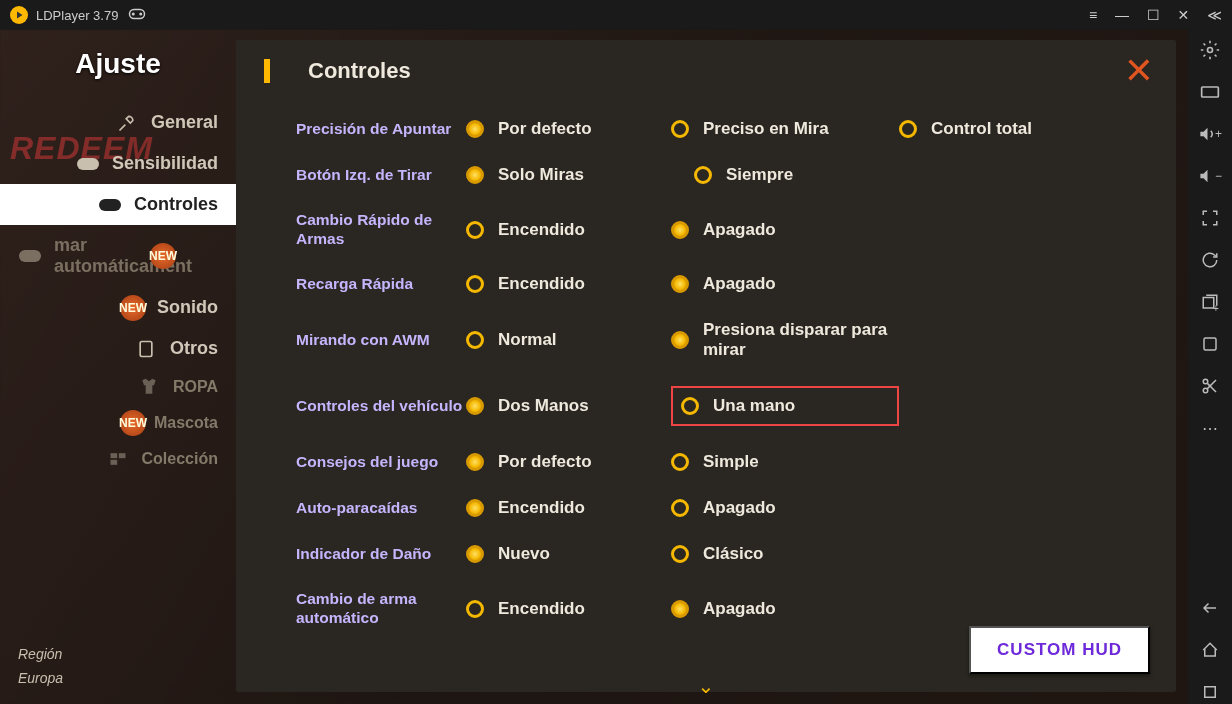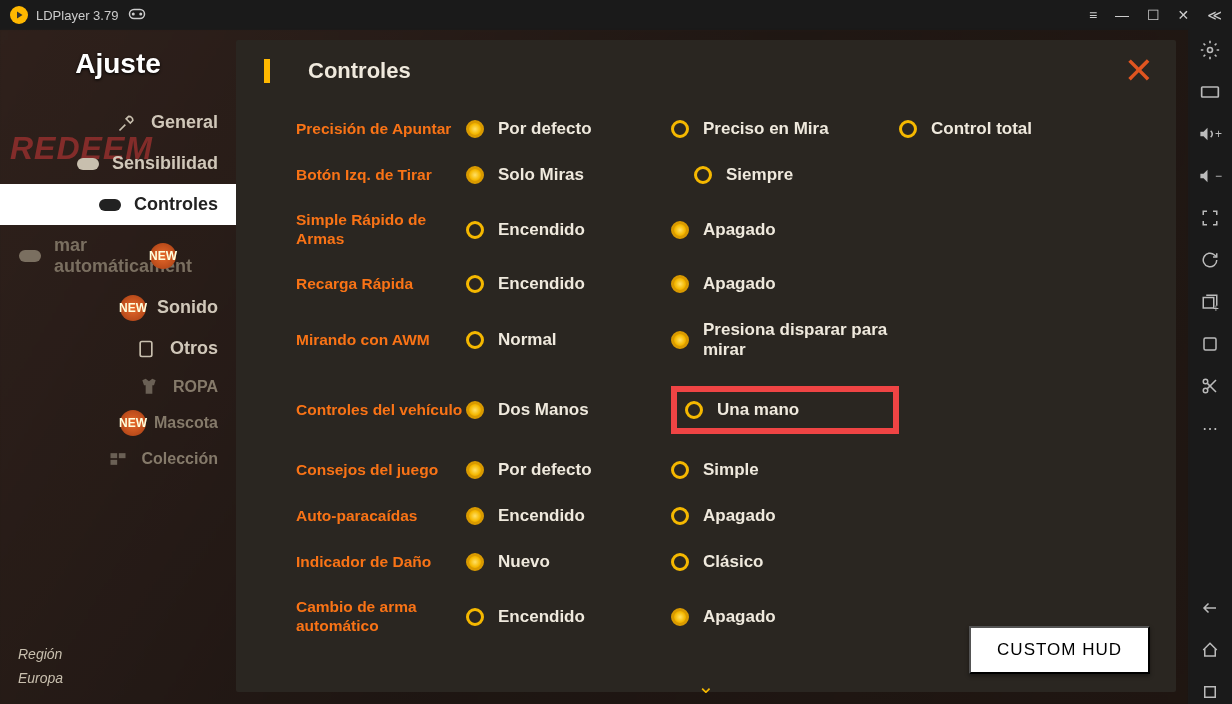--- a/index.html
+++ b/index.html
@@ -154,21 +154,21 @@
   overflow: hidden;
 }
 
 .setting-row {
   display: flex;
   align-items: center;
   padding: 13px 0;
 }
 .setting-label {
   width: 170px;
-  color: #f97316;
+  color: #c4b5fd;
   font-size: 15.5px;
   font-weight: 600;
   line-height: 1.2;
 }
 .options {
   display: flex;
   flex: 1;
   gap: 0;
 }
 .option {
@@ -189,39 +189,39 @@
   border: 3px solid #f5b800;
   border-radius: 50%;
   flex-shrink: 0;
 }
 .radio.selected {
   background: radial-gradient(circle, #ffe066 0%, #f5b800 60%, #d99a00 100%);
   border-color: #d99a00;
 }
 
 .highlight-box {
-  border: 6px solid #ef4444;
+  border: 2px solid #ef4444;
   padding: 8px 12px 8px 8px;
 }
 
 .chevron-down {
   text-align: center;
   color: #f5b800;
   font-size: 20px;
   margin-top: 8px;
 }
 
 .custom-hud-btn {
   position: absolute;
   right: 26px;
   bottom: 18px;
   background: #fff;
-  color: #000000;
+  color: #6d28d9;
   font-size: 17px;
-  font-weight: 400;
+  font-weight: 700;
   letter-spacing: 1px;
   padding: 12px 26px;
   cursor: pointer;
   box-shadow: 0 2px 4px rgba(0,0,0,0.4);
   font-family: Arial, sans-serif;
 }
 
 .right-toolbar {
   width: 44px;
   height: 674px;
@@ -402,21 +402,21 @@
                 <div class="radio selected"></div>
                 <span>Solo Miras</span>
               </div>
               <div class="option col0">
                 <div class="radio"></div>
                 <span>Siempre</span>
               </div>
             </div>
           </div>
           <div class="setting-row">
-            <div class="setting-label">Simple Rápido de Armas</div>
+            <div class="setting-label">Cambio Rápido de Armas</div>
             <div class="options">
               <div class="option col0">
                 <div class="radio"></div>
                 <span>Encendido</span>
               </div>
               <div class="option col1">
                 <div class="radio selected"></div>
                 <span>Apagado</span>
               </div>
             </div>

